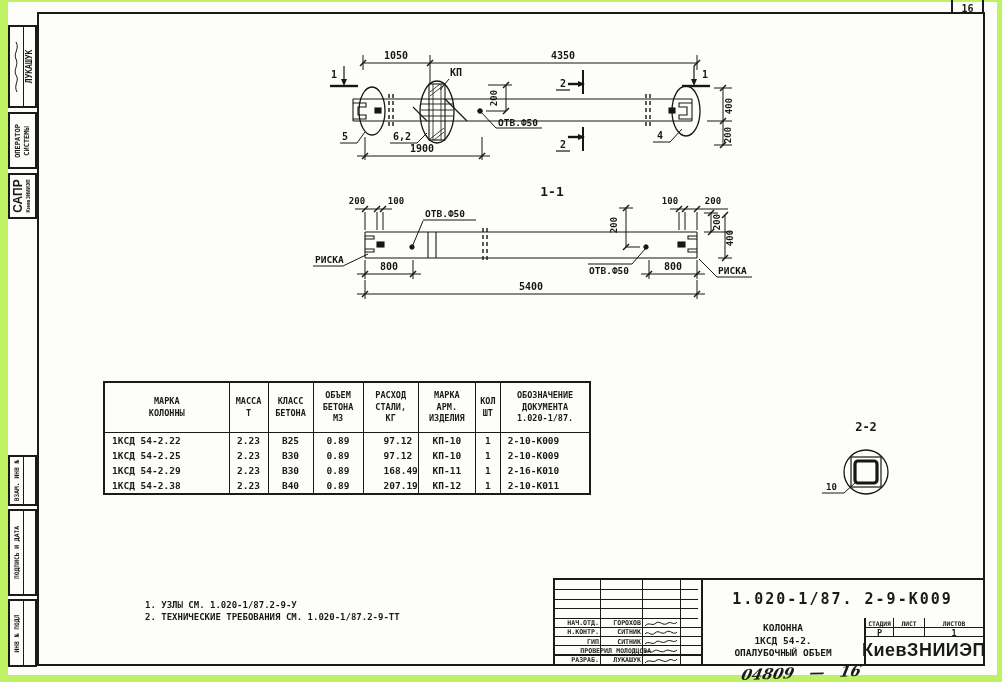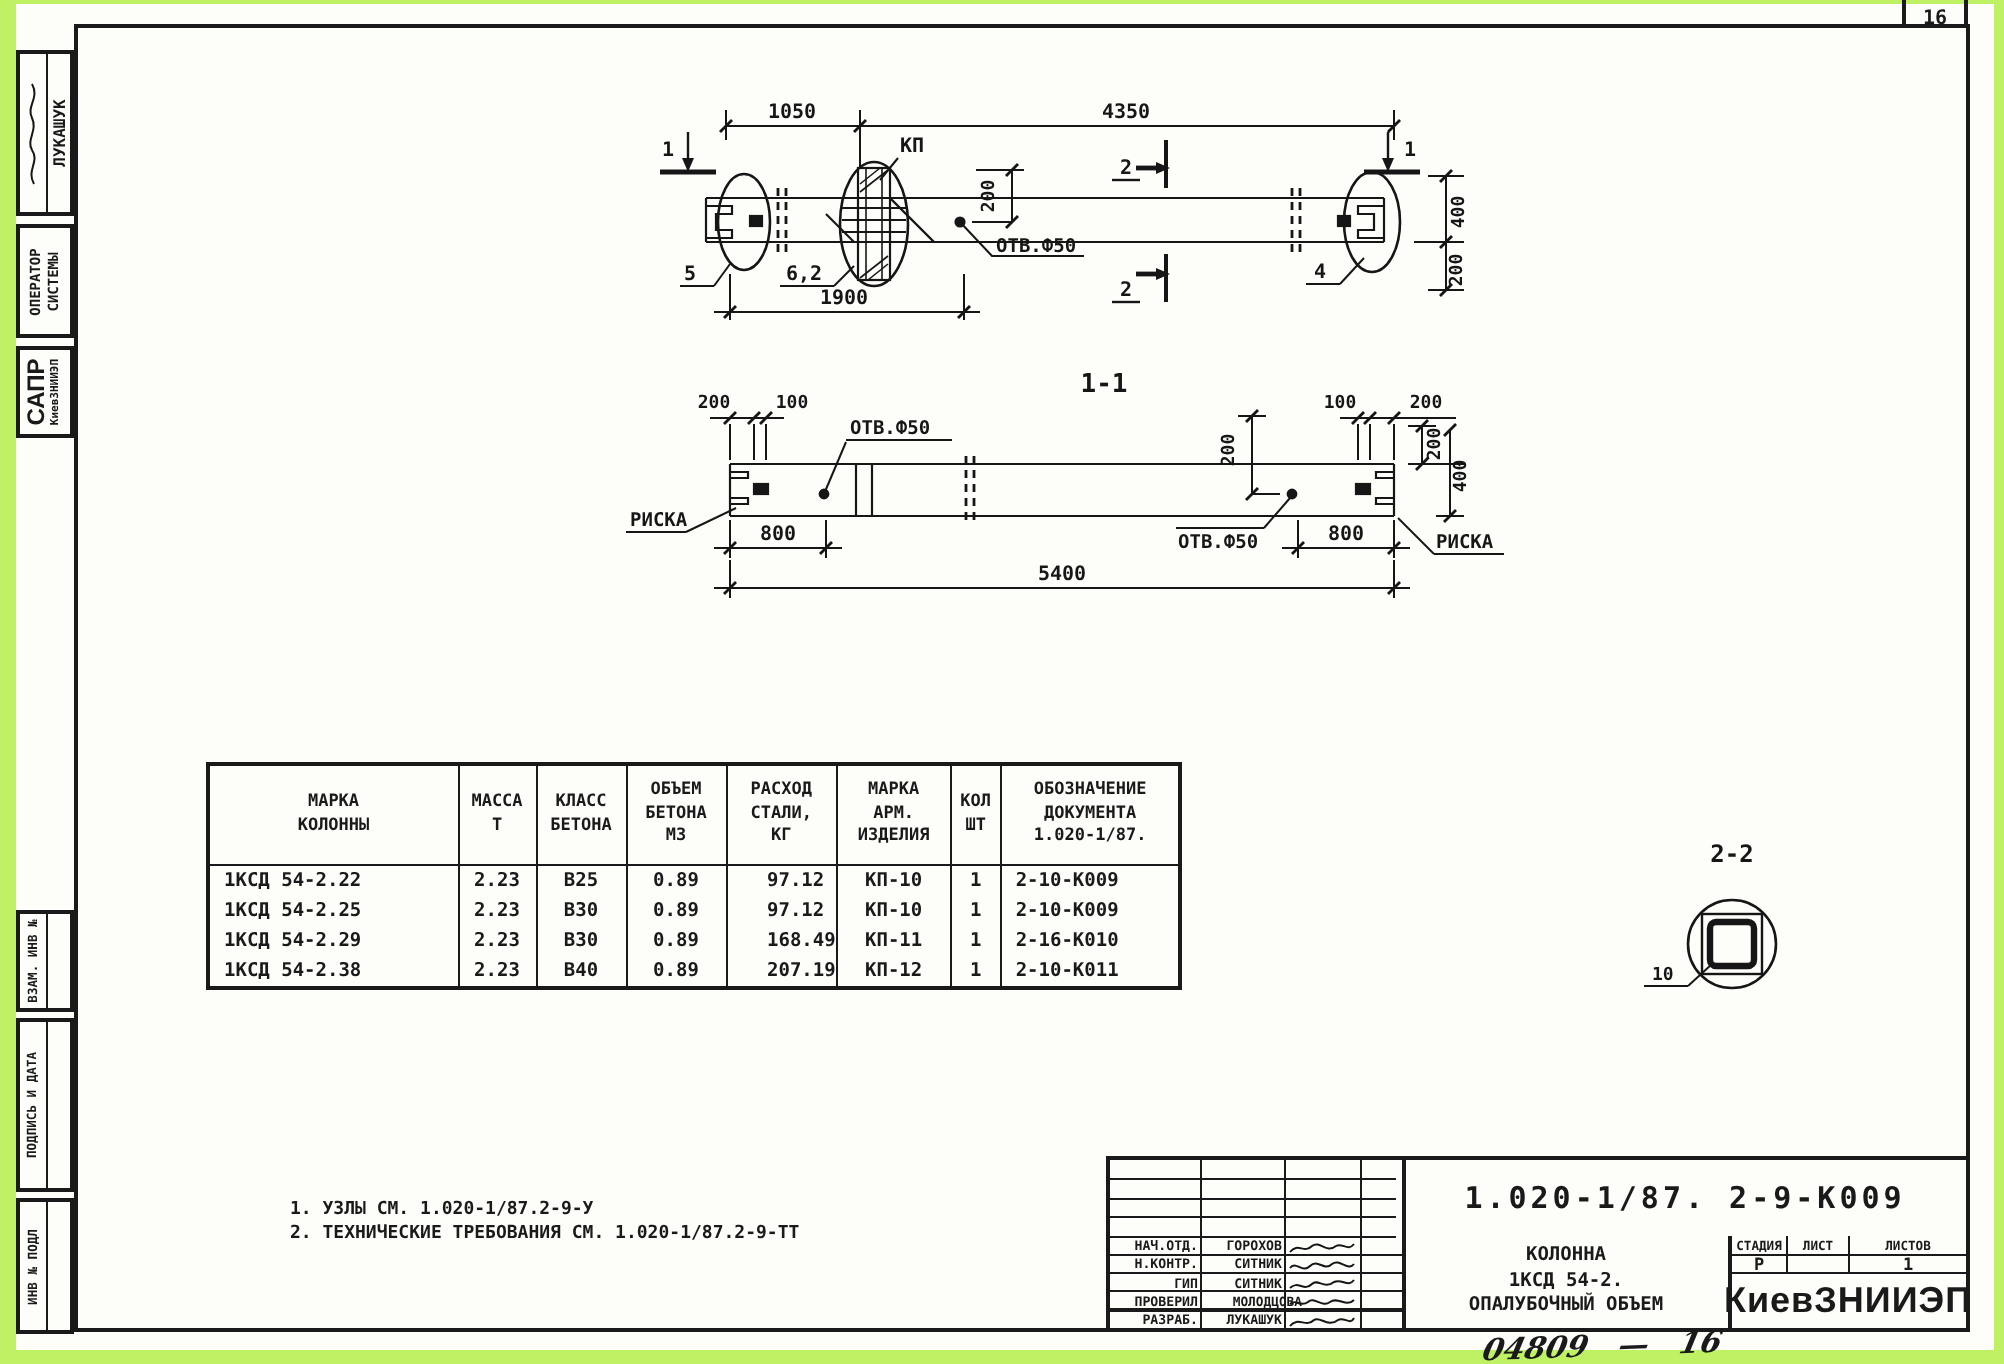--- a/index.html
+++ b/index.html
@@ -460,21 +460,21 @@
     <div class="ln" style="left:87px;top:0;bottom:0;width:1.2px;"></div>
     <div class="ln" style="left:125px;top:0;bottom:0;width:1.2px;"></div>
     <div class="ln" style="left:146px;top:0;bottom:0;width:2px;"></div>
 
     <div class="cellt" style="left:2px;top:39px;width:42px;font-size:6.6px;">НАЧ.ОТД.</div>
     <div class="cellt" style="left:48px;top:39px;width:38px;font-size:6.6px;">ГОРОХОВ</div>
     <div class="cellt" style="left:2px;top:48.3px;width:42px;font-size:6.6px;">Н.КОНТР.</div>
     <div class="cellt" style="left:48px;top:48.3px;width:38px;font-size:6.6px;">СИТНИК</div>
     <div class="cellt" style="left:2px;top:57.5px;width:42px;font-size:6.6px;">ГИП</div>
     <div class="cellt" style="left:48px;top:57.5px;width:38px;font-size:6.6px;">СИТНИК</div>
-    <div class="cellt" style="left:2px;top:66.7px;width:42px;font-size:6.6px;">ПРОВЕРИЛ</div>
+    <div class="cellt" style="left:15px;top:66.7px;width:42px;font-size:6.6px;">ПРОВЕРИЛ</div>
     <div class="cellt" style="left:48px;top:66.7px;width:48px;font-size:6.4px;">МОЛОДЦОВА</div>
     <div class="cellt" style="left:2px;top:76px;width:42px;font-size:6.6px;">РАЗРАБ.</div>
     <div class="cellt" style="left:48px;top:76px;width:38px;font-size:6.6px;">ЛУКАШУК</div>
 
     <svg class="abs" style="left:89px;top:39.5px;" width="34" height="8" viewBox="0 0 34 8">
         <path d="M1,6 C5,1 8,7 12,3 C16,0 19,7 24,3 C27,1 30,6 33,2" fill="none" stroke-width="1"></path>
       </svg>
     <svg class="abs" style="left:89px;top:48.8px;" width="34" height="8" viewBox="0 0 34 8">
         <path d="M1,5 C4,1 7,8 11,4 C15,0 18,7 22,3 C26,0 30,7 33,3" fill="none" stroke-width="1"></path>
       </svg>

